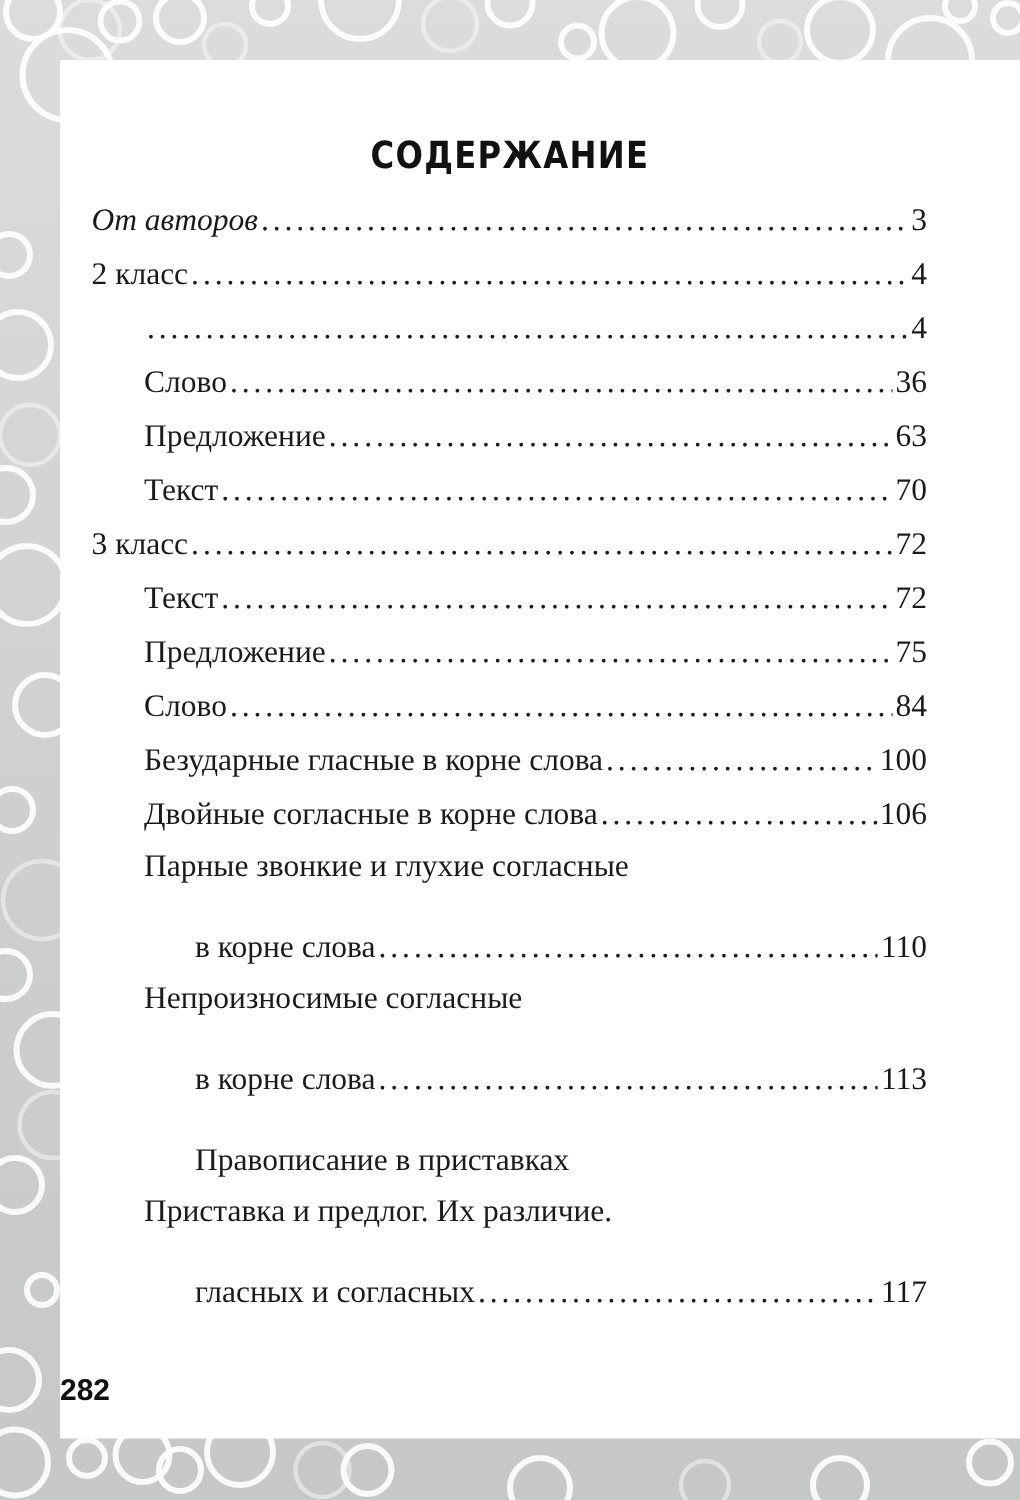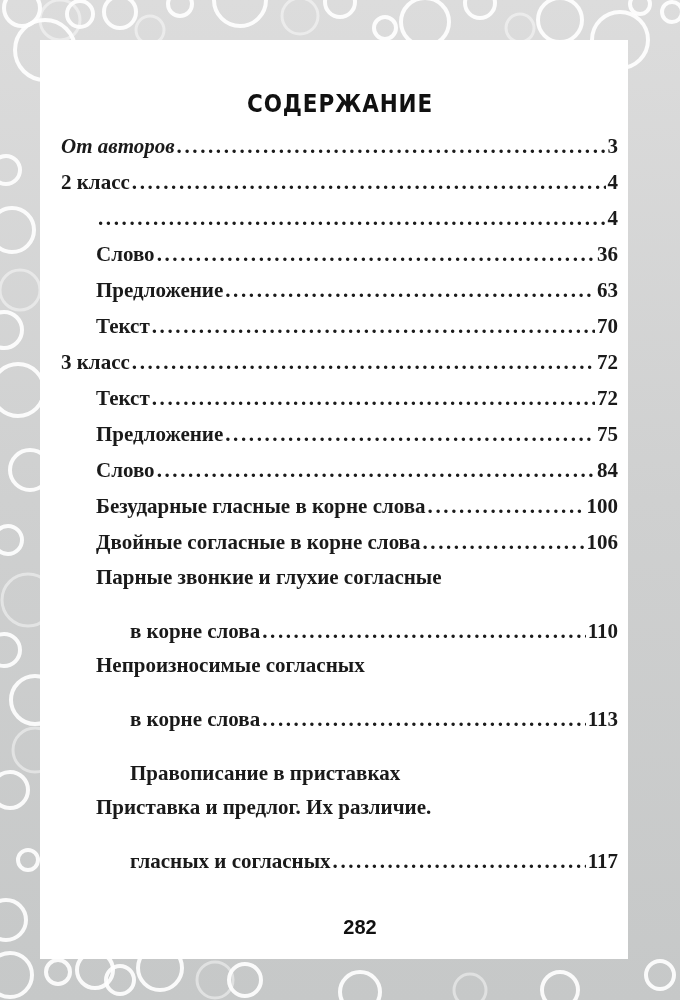--- a/index.html
+++ b/index.html
@@ -3,51 +3,51 @@
   <meta charset="utf-8">
   <style>
     html, body { margin: 0; padding: 0; }
     body {
       width: 680px; height: 1000px; overflow: hidden; position: relative;
       background: linear-gradient(180deg, #dcdcdc 0%, #cfd0d0 50%, #c6c8c8 100%);
       font-family: "Liberation Serif", "DejaVu Serif", serif;
     }
     #bg { position: absolute; left: 0; top: 0; width: 680px; height: 1000px; }
     .panel {
-      position: absolute; left: 40px; top: 40px; width: 588px; height: 919px;
+      position: absolute; left: 40px; top: 40px; width: 640px; height: 919px;
       background: #ffffff;
     }
     .title {
       position: absolute; left: 0; top: 49px; width: 600px; text-align: center;
       font-family: "DejaVu Sans", "Liberation Sans", sans-serif; font-weight: bold;
       font-size: 25px; letter-spacing: 1px; color: #111; transform: scaleX(0.86);
       transform-origin: 300px 0;
     }
     .toc { position: absolute; left: 21px; top: 88px; width: 557px; }
     .row {
       position: relative; font-size: 21px; color: #1a1a1a; height: 36px; line-height: 36px;
       white-space: nowrap;
     }
     .row.wrap { height: 34px; line-height: 34px; }
-    .row .line { display: flex; align-items: flex-end; font-weight: bold; }
+    .row .line { display: flex; align-items: flex-end; }
     .row .lbl { flex: 0 0 auto; }
     .row .dots {
       flex: 1 1 auto; overflow: hidden; margin: 0 2px; letter-spacing: 2.6px;
       color: #1a1a1a;
     }
     .row .dots::before {
       content: "........................................................................................................";
     }
     .row .pg { flex: 0 0 auto; text-align: right; }
     .lvl0 { padding-left: 0; }
     .lvl1 { padding-left: 35px; }
     .lvl2 { padding-left: 69px; margin-top: 20px; }
     .italic { font-style: italic; }
     .pagenum {
-      position: absolute; left: 0; top: 876px; width: 640px; text-align: center;
+      position: absolute; left: 0; top: 876px; width: 640px; 
       font-family: "Liberation Sans", "DejaVu Sans", sans-serif; font-weight: bold;
       font-size: 20px; color: #111;
     }
   </style>
 </head>
 <body>
 
 <svg id="bg" xmlns="http://www.w3.org/2000/svg" viewBox="0 0 680 1000">
   <g fill="none" stroke="#ffffff" stroke-opacity="0.9" stroke-width="4">
     <circle cx="22" cy="8" r="18"></circle>
@@ -191,21 +191,21 @@
       </div>
       <div class="row lvl2 wrap">
         <div class="line">
           <span class="lbl">в корне слова</span>
           <span class="dots"></span>
           <span class="pg">110</span>
         </div>
       </div>
       <div class="row lvl1 wrap">
         <div class="line">
-          <span class="lbl">Непроизносимые согласных</span>
+          <span class="lbl">Непроизносимые согласные</span>
         </div>
       </div>
       <div class="row lvl2 wrap">
         <div class="line">
           <span class="lbl">в корне слова</span>
           <span class="dots"></span>
           <span class="pg">113</span>
         </div>
       </div>
       <div class="row lvl2 wrap">

